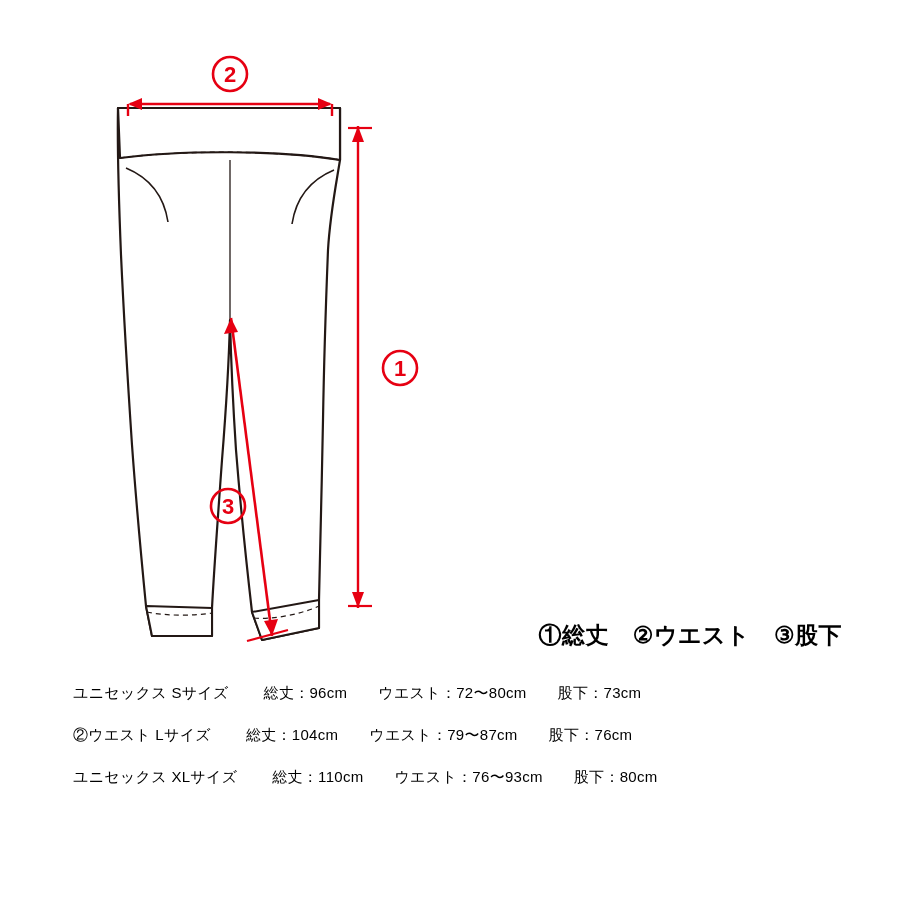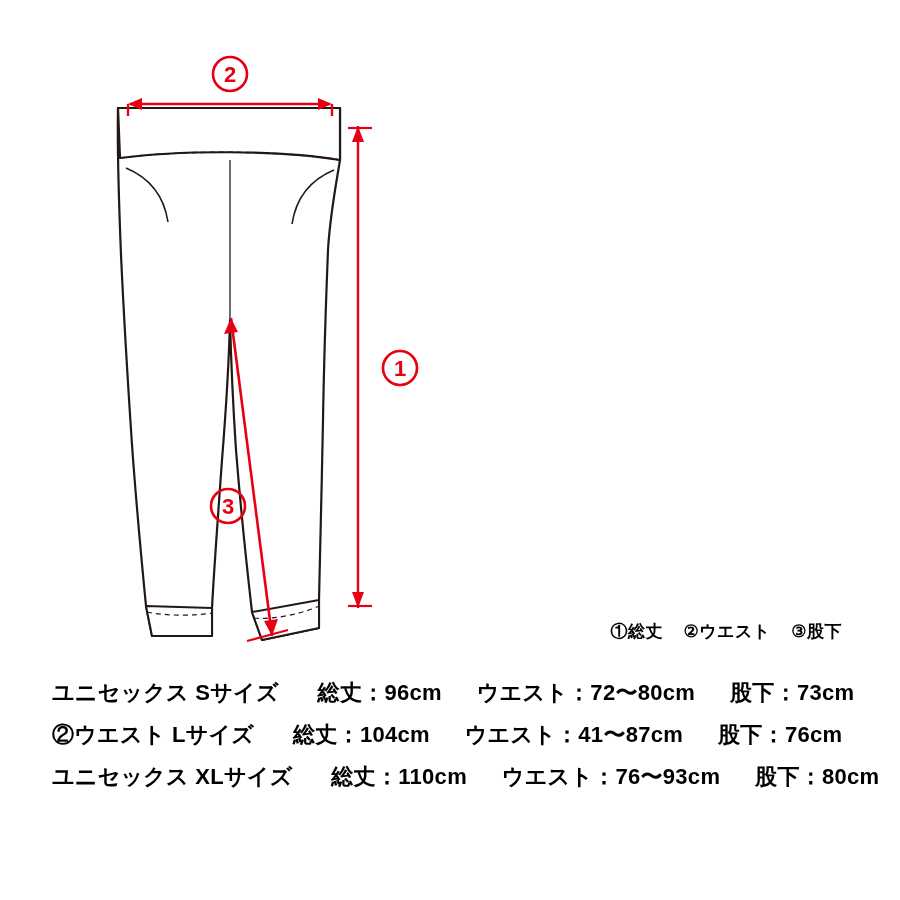--- a/index.html
+++ b/index.html
@@ -24,40 +24,40 @@
   .diagram-area {
     position: absolute;
     left: 0; top: 0;
     width: 900px;
     height: 660px;
   }
   .legend {
     position: absolute;
     right: 58px;
     top: 620px;
-    font-size: 17px;
+    font-size: 23px;
     font-weight: bold;
     letter-spacing: 0.5px;
     white-space: nowrap;
   }
   .legend span.sep { display: inline-block; width: 10px; }
   .size-table {
     position: absolute;
     left: 0;
     top: 672px;
     width: 900px;
   }
   .size-row {
-    font-size: 22px;
-    font-weight: bold;
+    font-size: 15px;
+    font-weight: normal;
     letter-spacing: 0.3px;
     white-space: nowrap;
     height: 42px;
     line-height: 42px;
-    padding-left: 52px;
+    padding-left: 73px;
   }
   .size-row .col-size { display: inline-block; }
   .size-row .gap1 { display: inline-block; width: 26px; }
   .size-row .gap2 { display: inline-block; width: 22px; }
   svg { display: block; }
 </style>
 </head>
 <body>
 
 <div id="stage">
@@ -157,21 +157,21 @@
       <span class="gap2"></span>
       <span>ウエスト：72〜80cm</span>
       <span class="gap2"></span>
       <span>股下：73cm</span>
     </div>
     <div class="size-row">
       <span class="col-size">②ウエスト Lサイズ</span>
       <span class="gap1"></span>
       <span>総丈：104cm</span>
       <span class="gap2"></span>
-      <span>ウエスト：41〜87cm</span>
+      <span>ウエスト：79〜87cm</span>
       <span class="gap2"></span>
       <span>股下：76cm</span>
     </div>
     <div class="size-row">
       <span class="col-size">ユニセックス XLサイズ</span>
       <span class="gap1"></span>
       <span>総丈：110cm</span>
       <span class="gap2"></span>
       <span>ウエスト：76〜93cm</span>
       <span class="gap2"></span>

